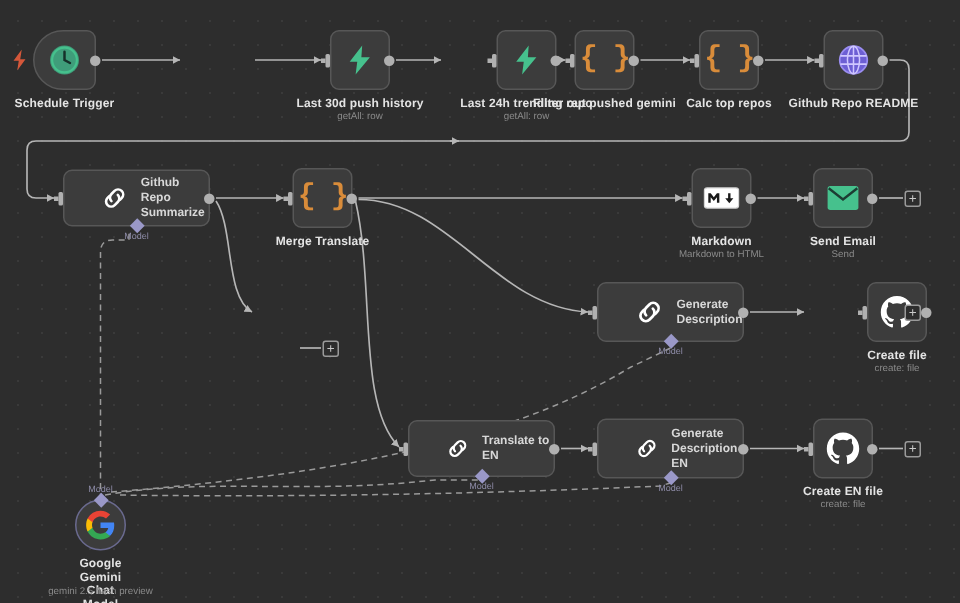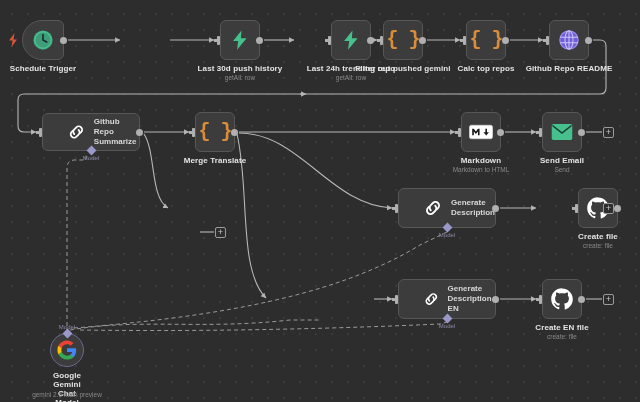--- a/index.html
+++ b/index.html
@@ -371,20 +371,31 @@
   <div class="node square" style="left:542px; top:188px;margin-left:36px;">
     <svg width="24" height="24" viewBox="0 0 24 24" class="ico">
       <path fill="#ffffff" d="M12 1.3 C6 1.3 1.2 6.1 1.2 12.1 c0 4.8 3.1 8.8 7.4 10.2 .5 .1 .7-.2 .7-.5 v-1.9 c-3 .6-3.7-1.4-3.7-1.4 -.5-1.3-1.2-1.6-1.2-1.6 -1-.7 .1-.7 .1-.7 1.1 .1 1.7 1.1 1.7 1.1 1 1.7 2.6 1.2 3.2 .9 .1-.7 .4-1.2 .7-1.5 -2.4-.3-5-1.2-5-5.4 0-1.2 .4-2.2 1.1-2.9 -.1-.3-.5-1.4 .1-2.9 0 0 .9-.3 3 1.1 .9-.2 1.8-.4 2.7-.4 .9 0 1.8 .1 2.7 .4 2.1-1.4 3-1.1 3-1.1 .6 1.5 .2 2.6 .1 2.9 .7 .8 1.1 1.7 1.1 2.9 0 4.2-2.6 5.1-5 5.4 .4 .3 .8 1 .8 2.1v3.1c0 .3 .2 .6 .7 .5 4.3-1.4 7.4-5.5 7.4-10.2 0-6-4.8-10.8-10.8-10.8z"></path>
     </svg>
     <span class="port-in"></span>
     <span class="port-out"></span>
     <span class="node-label">Create file</span>
     <span class="node-sub">create: file</span>
   </div>
 
+  <div class="node wide" style="left:272px; top:280px; width:98px; height:38px;">
+    <svg width="20" height="20" viewBox="0 0 24 24" class="ico">
+      <path d="M9.3 14.7 a4.3 4.3 0 0 1 0-6.1 l2.6-2.6 a4.3 4.3 0 0 1 6.1 6.1 l-1.5 1.5" stroke="#ffffff" stroke-width="2.2" fill="none" stroke-linecap="round"></path>
+      <path d="M14.7 9.3 a4.3 4.3 0 0 1 0 6.1 l-2.6 2.6 a4.3 4.3 0 0 1 -6.1 -6.1 l1.5 -1.5" stroke="#ffffff" stroke-width="2.2" fill="none" stroke-linecap="round"></path>
+    </svg>
+    <span class="inline-title">Translate to EN</span>
+    <span class="port-in"></span>
+    <span class="port-out"></span>
+    <span class="port-sub"></span>
+    <span class="sub-label">Model</span>
+  </div>
 
   <div class="node wide" style="left:398px; top:279px; width:98px; height:40px;">
     <svg width="20" height="20" viewBox="0 0 24 24" class="ico">
       <path d="M9.3 14.7 a4.3 4.3 0 0 1 0-6.1 l2.6-2.6 a4.3 4.3 0 0 1 6.1 6.1 l-1.5 1.5" stroke="#ffffff" stroke-width="2.2" fill="none" stroke-linecap="round"></path>
       <path d="M14.7 9.3 a4.3 4.3 0 0 1 0 6.1 l-2.6 2.6 a4.3 4.3 0 0 1 -6.1 -6.1 l1.5 -1.5" stroke="#ffffff" stroke-width="2.2" fill="none" stroke-linecap="round"></path>
     </svg>
     <span class="inline-title">Generate
 Description EN</span>
     <span class="port-in"></span>
     <span class="port-out"></span>

